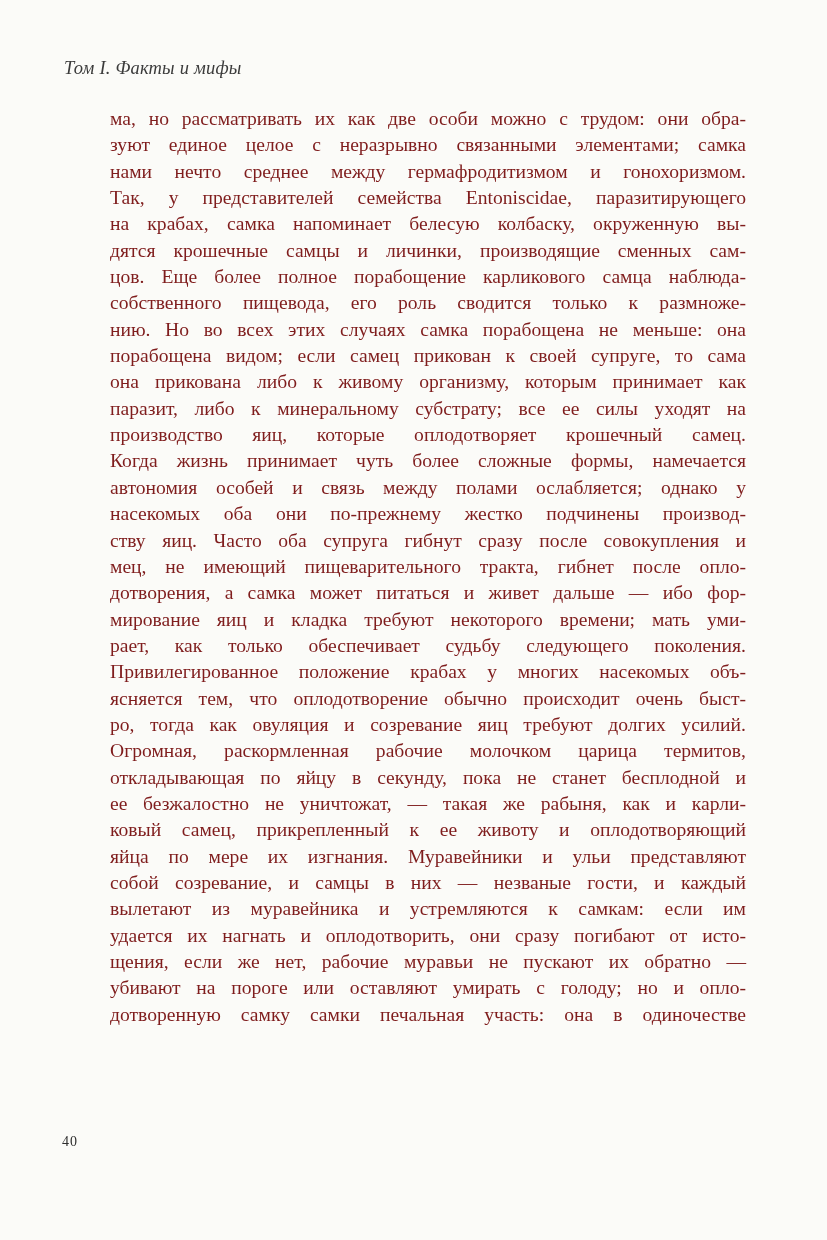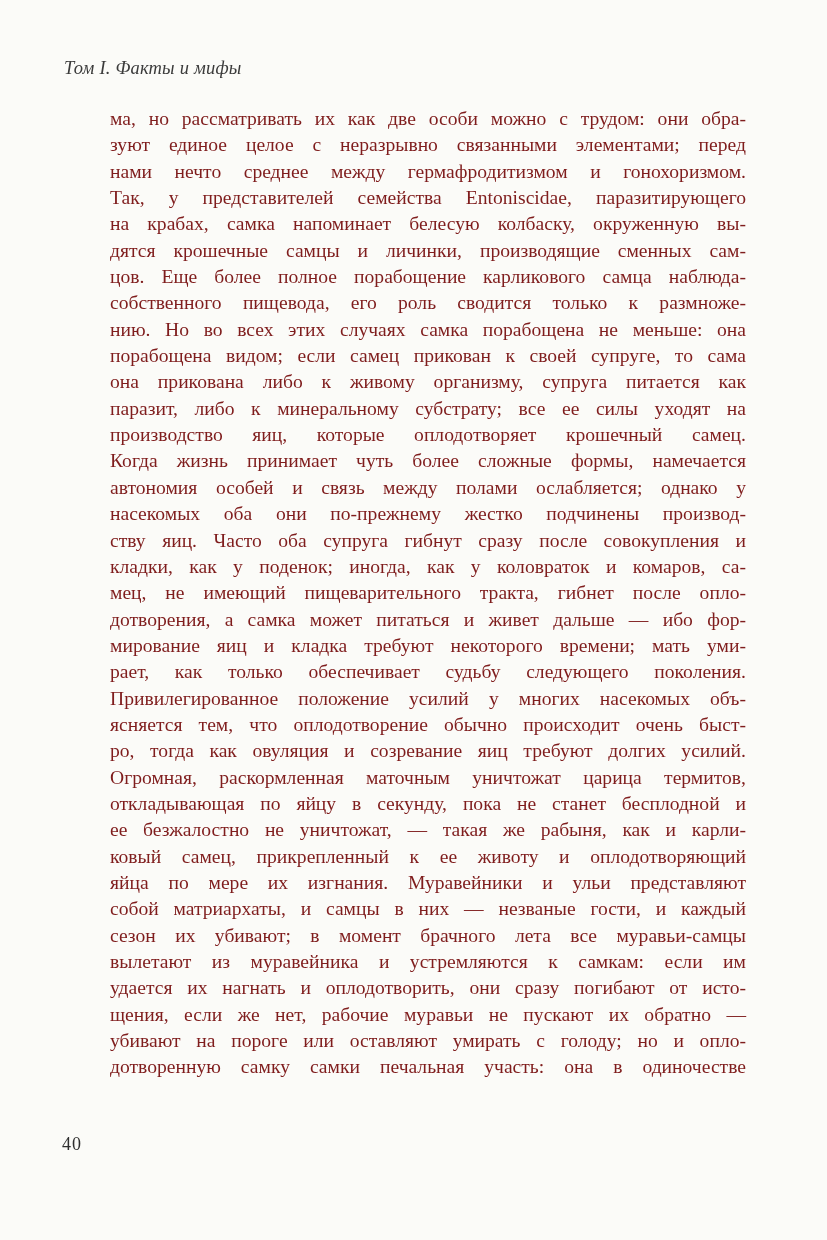--- a/index.html
+++ b/index.html
@@ -39,64 +39,62 @@
     text-align: justify;
     text-align-last: justify;
     white-space: normal;
     height: 26.35px;
     overflow: visible;
   }
   .page-number {
     position: absolute;
     left: 62px;
     top: 1134px;
-    font-size: 18px;
+    font-size: 14px;
     color: #2e2e2e;
     letter-spacing: 1px;
   }
 </style>
 </head>
 <body>
 
 <div class="page">
   <div class="running-head">Том I. Факты и мифы</div>
 
   <div class="body-text">
       <div class="line">ма, но рассматривать их как две особи можно с трудом: они обра-</div>
-      <div class="line">зуют единое целое с неразрывно связанными элементами; перед</div>
+      <div class="line">зуют единое целое с неразрывно связанными элементами; самка</div>
       <div class="line">нами нечто среднее между гермафродитизмом и гонохоризмом.</div>
       <div class="line">Так, у представителей семейства Entoniscidae, паразитирующего</div>
       <div class="line">на крабах, самка напоминает белесую колбаску, окруженную вы-</div>
       <div class="line">дятся крошечные самцы и личинки, производящие сменных сам-</div>
       <div class="line">цов. Еще более полное порабощение карликового самца наблюда-</div>
       <div class="line">собственного пищевода, его роль сводится только к размноже-</div>
       <div class="line">нию. Но во всех этих случаях самка порабощена не меньше: она</div>
       <div class="line">порабощена видом; если самец прикован к своей супруге, то сама</div>
-      <div class="line">она прикована либо к живому организму, супруга питается как</div>
+      <div class="line">она прикована либо к живому организму, которым принимает как</div>
       <div class="line">паразит, либо к минеральному субстрату; все ее силы уходят на</div>
       <div class="line">производство яиц, которые оплодотворяет крошечный самец.</div>
       <div class="line">Когда жизнь принимает чуть более сложные формы, намечается</div>
       <div class="line">автономия особей и связь между полами ослабляется; однако у</div>
       <div class="line">насекомых оба они по-прежнему жестко подчинены производ-</div>
       <div class="line">ству яиц. Часто оба супруга гибнут сразу после совокупления и</div>
-      <div class="line">кладки, как у поденок; иногда, как у коловраток и комаров, са-</div>
       <div class="line">мец, не имеющий пищеварительного тракта, гибнет после опло-</div>
       <div class="line">дотворения, а самка может питаться и живет дальше — ибо фор-</div>
       <div class="line">мирование яиц и кладка требуют некоторого времени; мать уми-</div>
       <div class="line">рает, как только обеспечивает судьбу следующего поколения.</div>
-      <div class="line">Привилегированное положение усилий у многих насекомых объ-</div>
+      <div class="line">Привилегированное положение крабах у многих насекомых объ-</div>
       <div class="line">ясняется тем, что оплодотворение обычно происходит очень быст-</div>
       <div class="line">ро, тогда как овуляция и созревание яиц требуют долгих усилий.</div>
-      <div class="line">Огромная, раскормленная маточным уничтожат царица термитов,</div>
+      <div class="line">Огромная, раскормленная рабочие молочком царица термитов,</div>
       <div class="line">откладывающая по яйцу в секунду, пока не станет бесплодной и</div>
       <div class="line">ее безжалостно не уничтожат, — такая же рабыня, как и карли-</div>
       <div class="line">ковый самец, прикрепленный к ее животу и оплодотворяющий</div>
       <div class="line">яйца по мере их изгнания. Муравейники и ульи представляют</div>
-      <div class="line">собой матриархаты, и самцы в них — незваные гости, и каждый</div>
-      <div class="line">сезон их убивают; в момент брачного лета все муравьи-самцы</div>
+      <div class="line">собой созревание, и самцы в них — незваные гости, и каждый</div>
       <div class="line">вылетают из муравейника и устремляются к самкам: если им</div>
       <div class="line">удается их нагнать и оплодотворить, они сразу погибают от исто-</div>
       <div class="line">щения, если же нет, рабочие муравьи не пускают их обратно —</div>
       <div class="line">убивают на пороге или оставляют умирать с голоду; но и опло-</div>
       <div class="line">дотворенную самку самки печальная участь: она в одиночестве</div>
     </div>
 
   <div class="page-number">40</div>
 </div>
 

